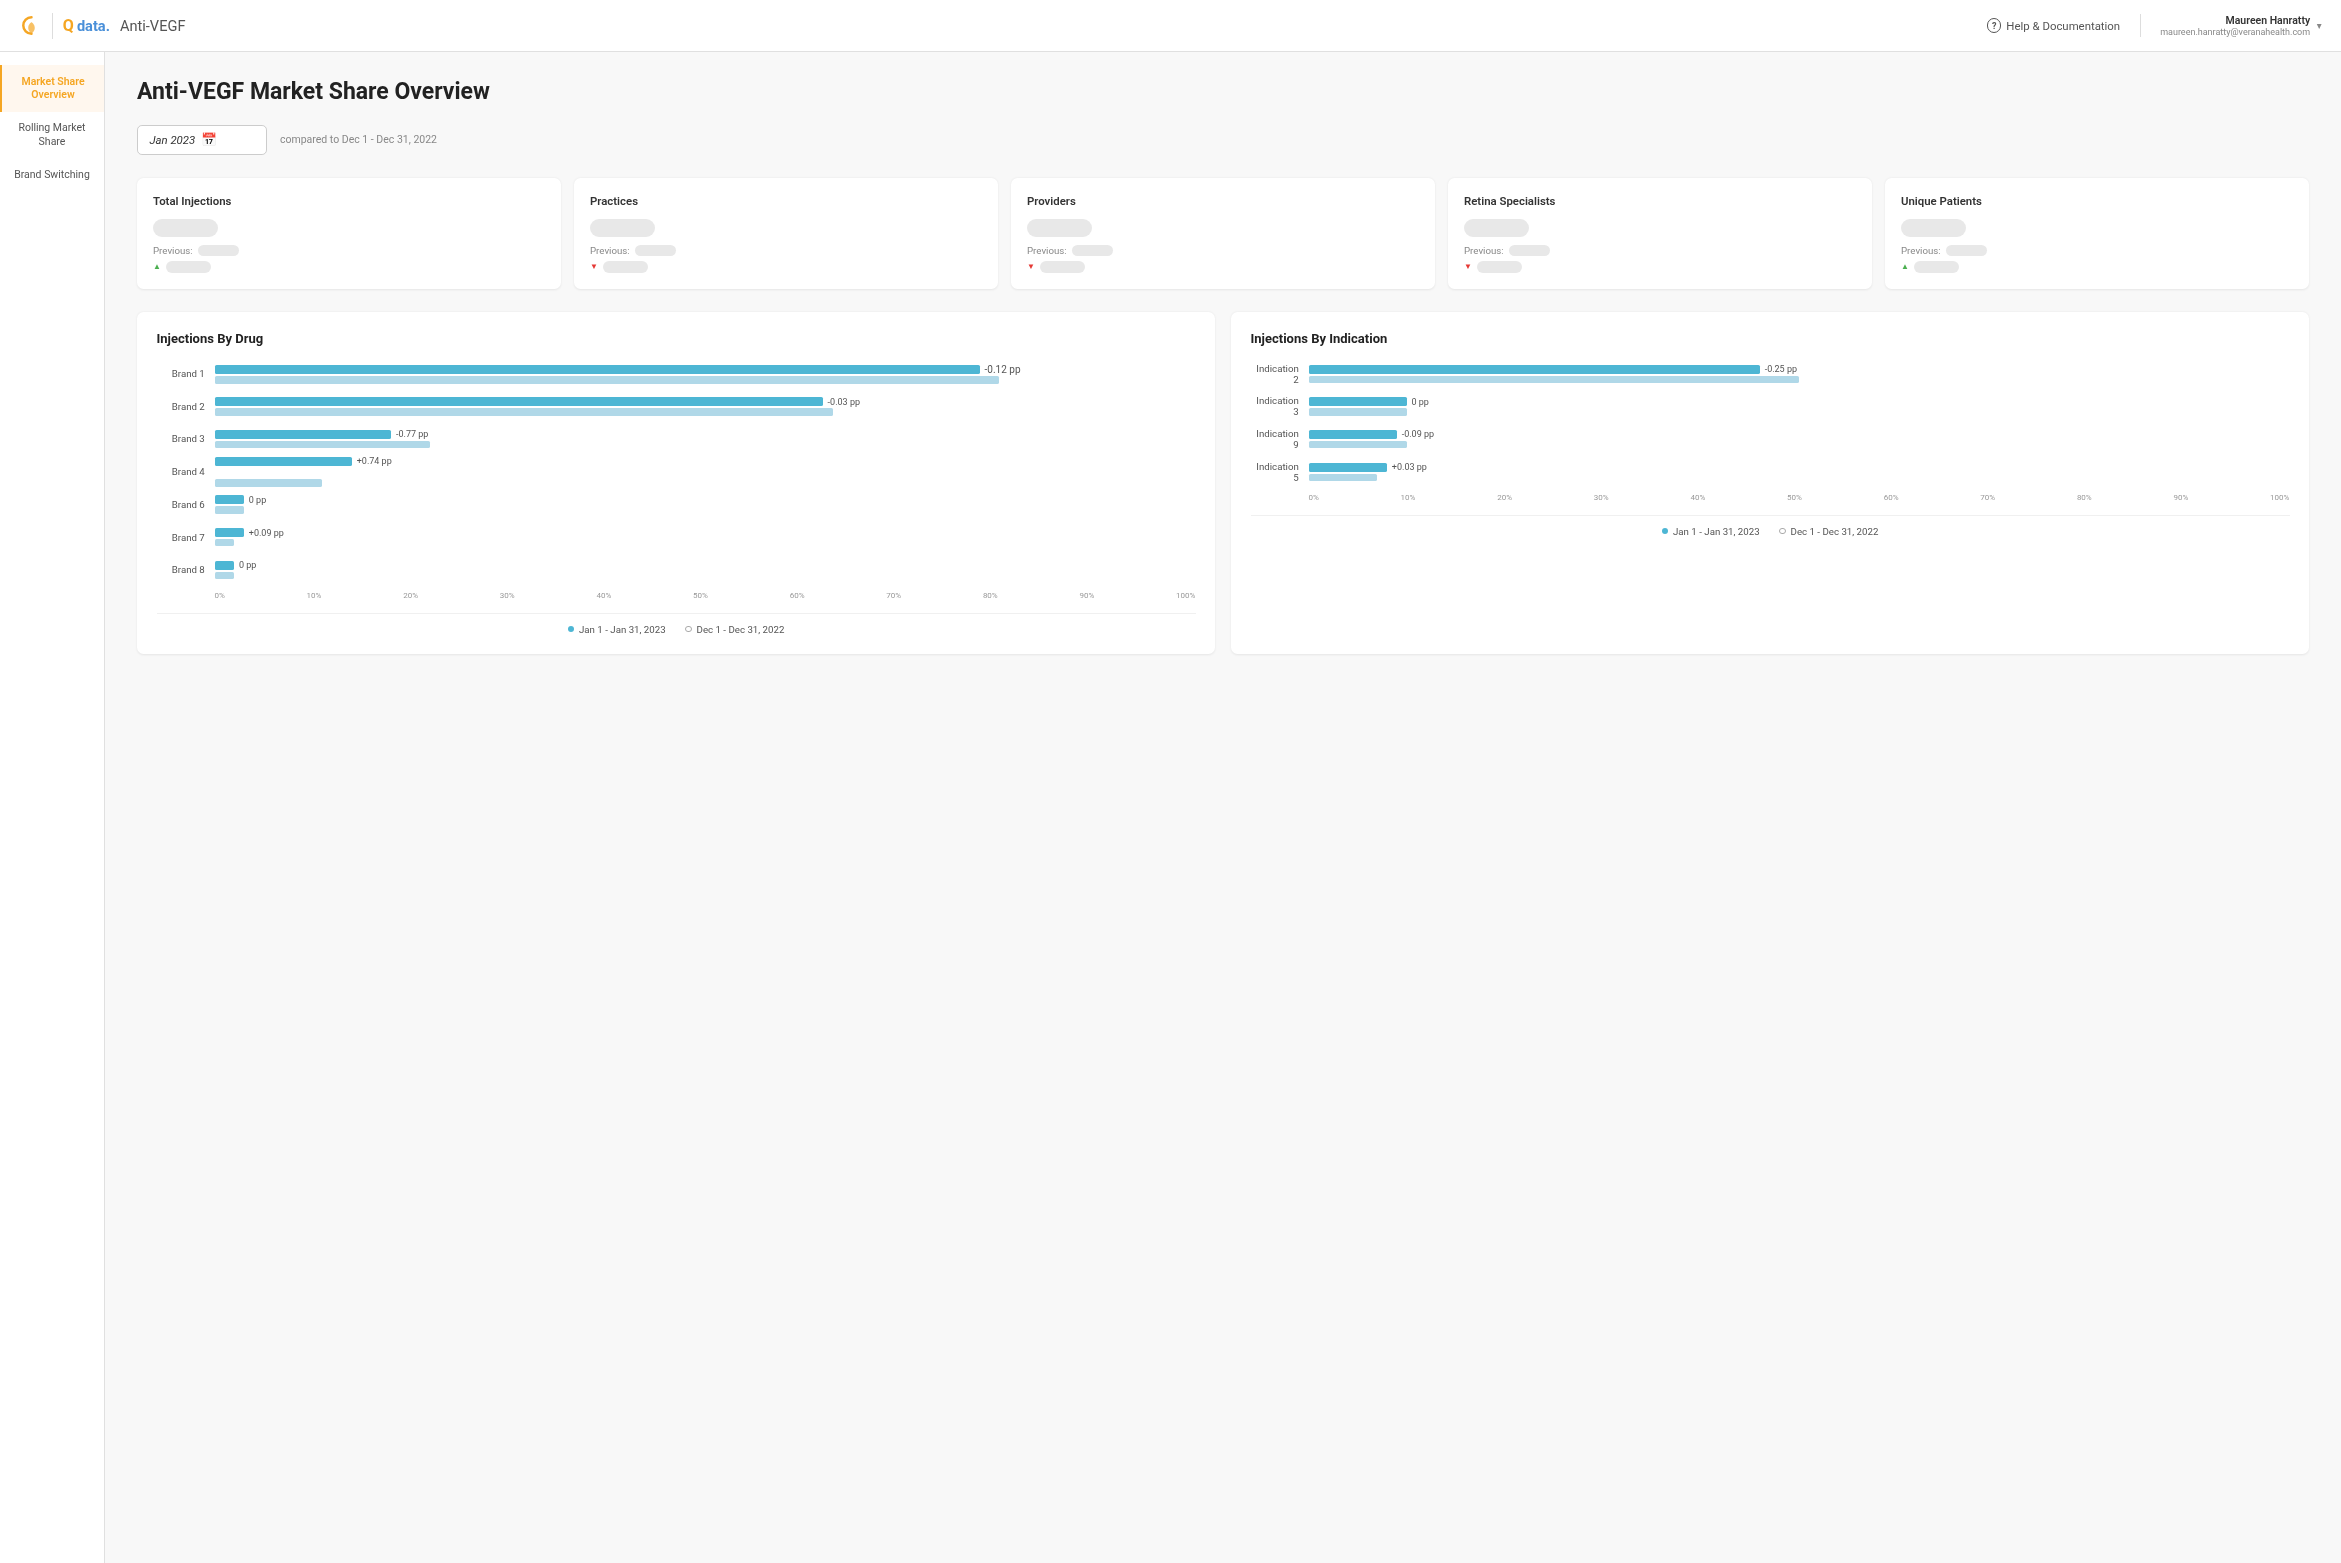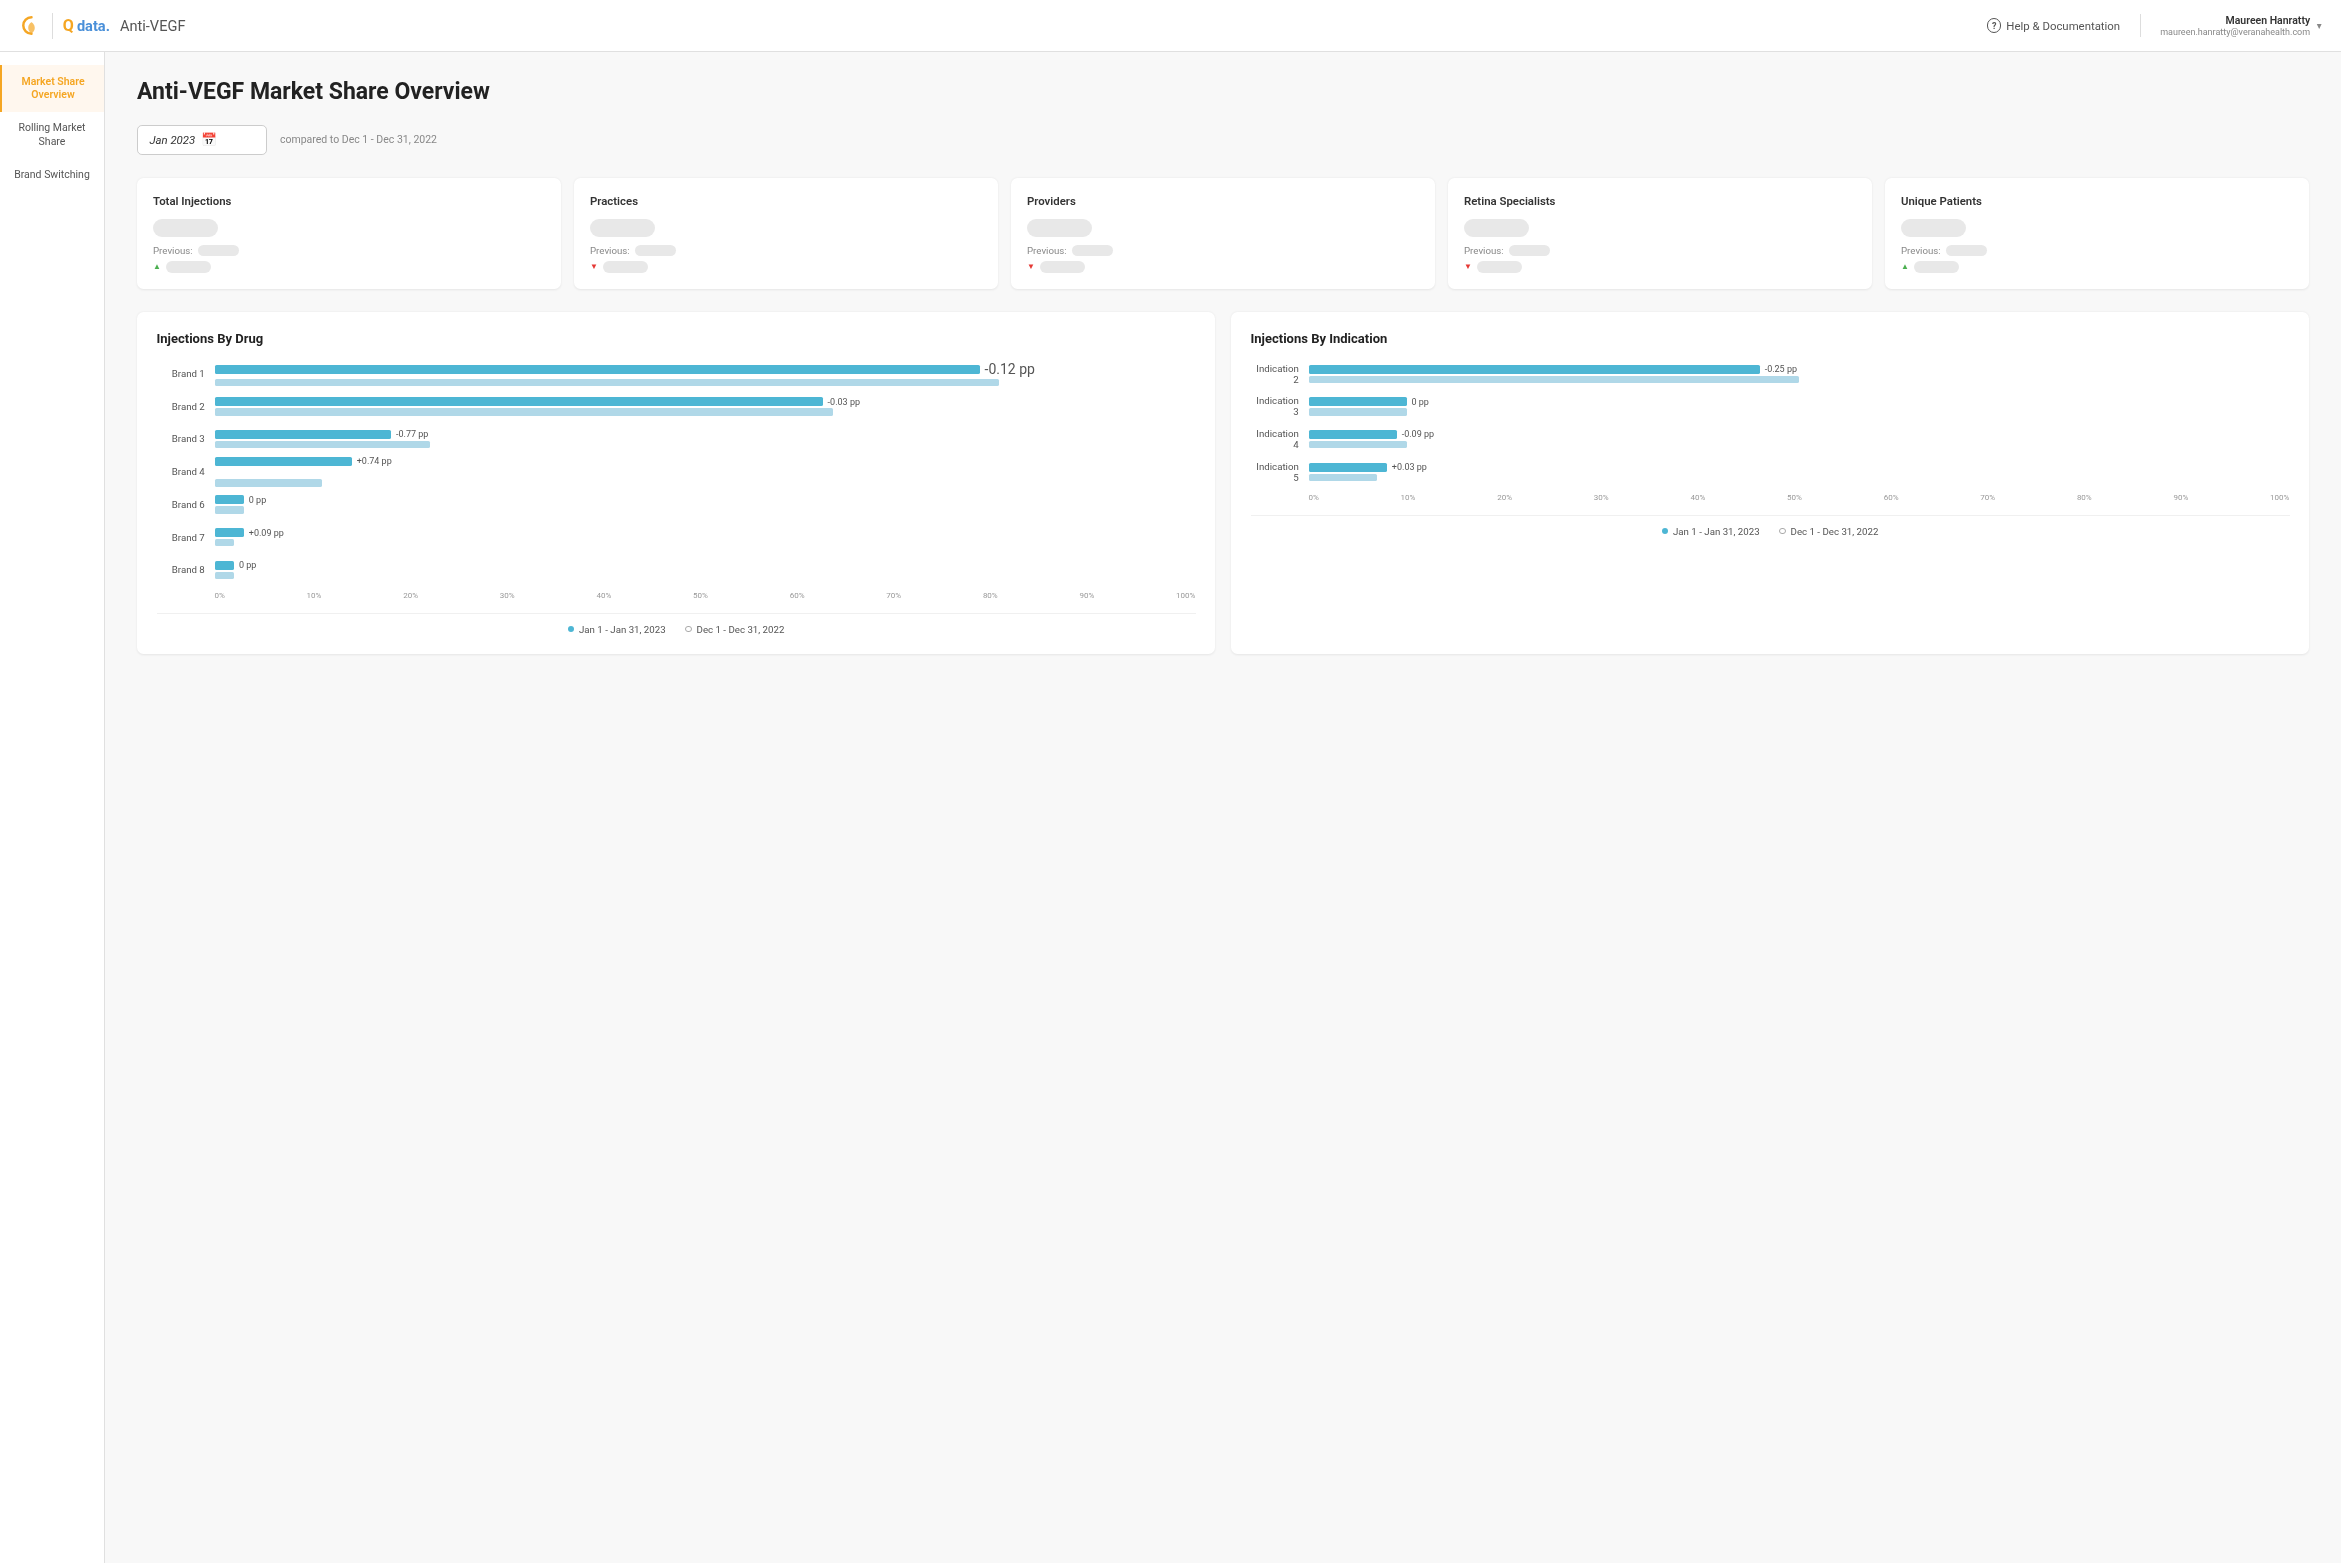--- a/index.html
+++ b/index.html
@@ -198,21 +198,21 @@
     <div class="charts-row">
 
       <div class="chart-card">
         <div class="chart-title">Injections By Drug</div>
         <div class="bar-chart" id="drug-chart">
             <div class="chart-row">
               <div class="bar-label">Brand 1</div>
               <div style="flex: 1 1 0%; display: flex; flex-direction: column; justify-content: center; gap: 1.6px;">
                 <div style="display: flex; align-items: center; gap: 4.9px;">
                   <div style="height: 9px; width: 78%; background: rgb(77, 182, 212); border-radius: 1.6px; min-width: 1.6px;"></div>
-                  <span style="font-size: 14px; color: rgb(85, 85, 85); white-space: nowrap;">-0.12 pp</span>
+                  <span style="font-size: 10px; color: rgb(85, 85, 85); white-space: nowrap;">-0.12 pp</span>
                 </div>
                 <div style="display: flex; align-items: center;">
                   <div style="height: 7.3px; width: 80%; background: rgb(176, 216, 232); border-radius: 1.6px; min-width: 1.6px;"></div>
                 </div>
               </div>
             </div>
             <div class="chart-row">
               <div class="bar-label">Brand 2</div>
               <div style="flex: 1 1 0%; display: flex; flex-direction: column; justify-content: center; gap: 1.6px;">
                 <div style="display: flex; align-items: center; gap: 4.9px;">
@@ -331,21 +331,21 @@
                 <div style="display: flex; align-items: center; gap: 4.9px;">
                   <div style="height: 9px; width: 10%; background: rgb(77, 182, 212); border-radius: 1.6px; min-width: 1.6px;"></div>
                   <span style="font-size: 9px; color: rgb(85, 85, 85); white-space: nowrap;">0 pp</span>
                 </div>
                 <div style="display: flex; align-items: center;">
                   <div style="height: 7.3px; width: 10%; background: rgb(176, 216, 232); border-radius: 1.6px; min-width: 1.6px;"></div>
                 </div>
               </div>
             </div>
             <div class="chart-row">
-              <div class="bar-label">Indication 4</div>
+              <div class="bar-label">Indication 9</div>
               <div style="flex: 1 1 0%; display: flex; flex-direction: column; justify-content: center; gap: 1.6px;">
                 <div style="display: flex; align-items: center; gap: 4.9px;">
                   <div style="height: 9px; width: 9%; background: rgb(77, 182, 212); border-radius: 1.6px; min-width: 1.6px;"></div>
                   <span style="font-size: 9px; color: rgb(85, 85, 85); white-space: nowrap;">-0.09 pp</span>
                 </div>
                 <div style="display: flex; align-items: center;">
                   <div style="height: 7.3px; width: 10%; background: rgb(176, 216, 232); border-radius: 1.6px; min-width: 1.6px;"></div>
                 </div>
               </div>
             </div>

